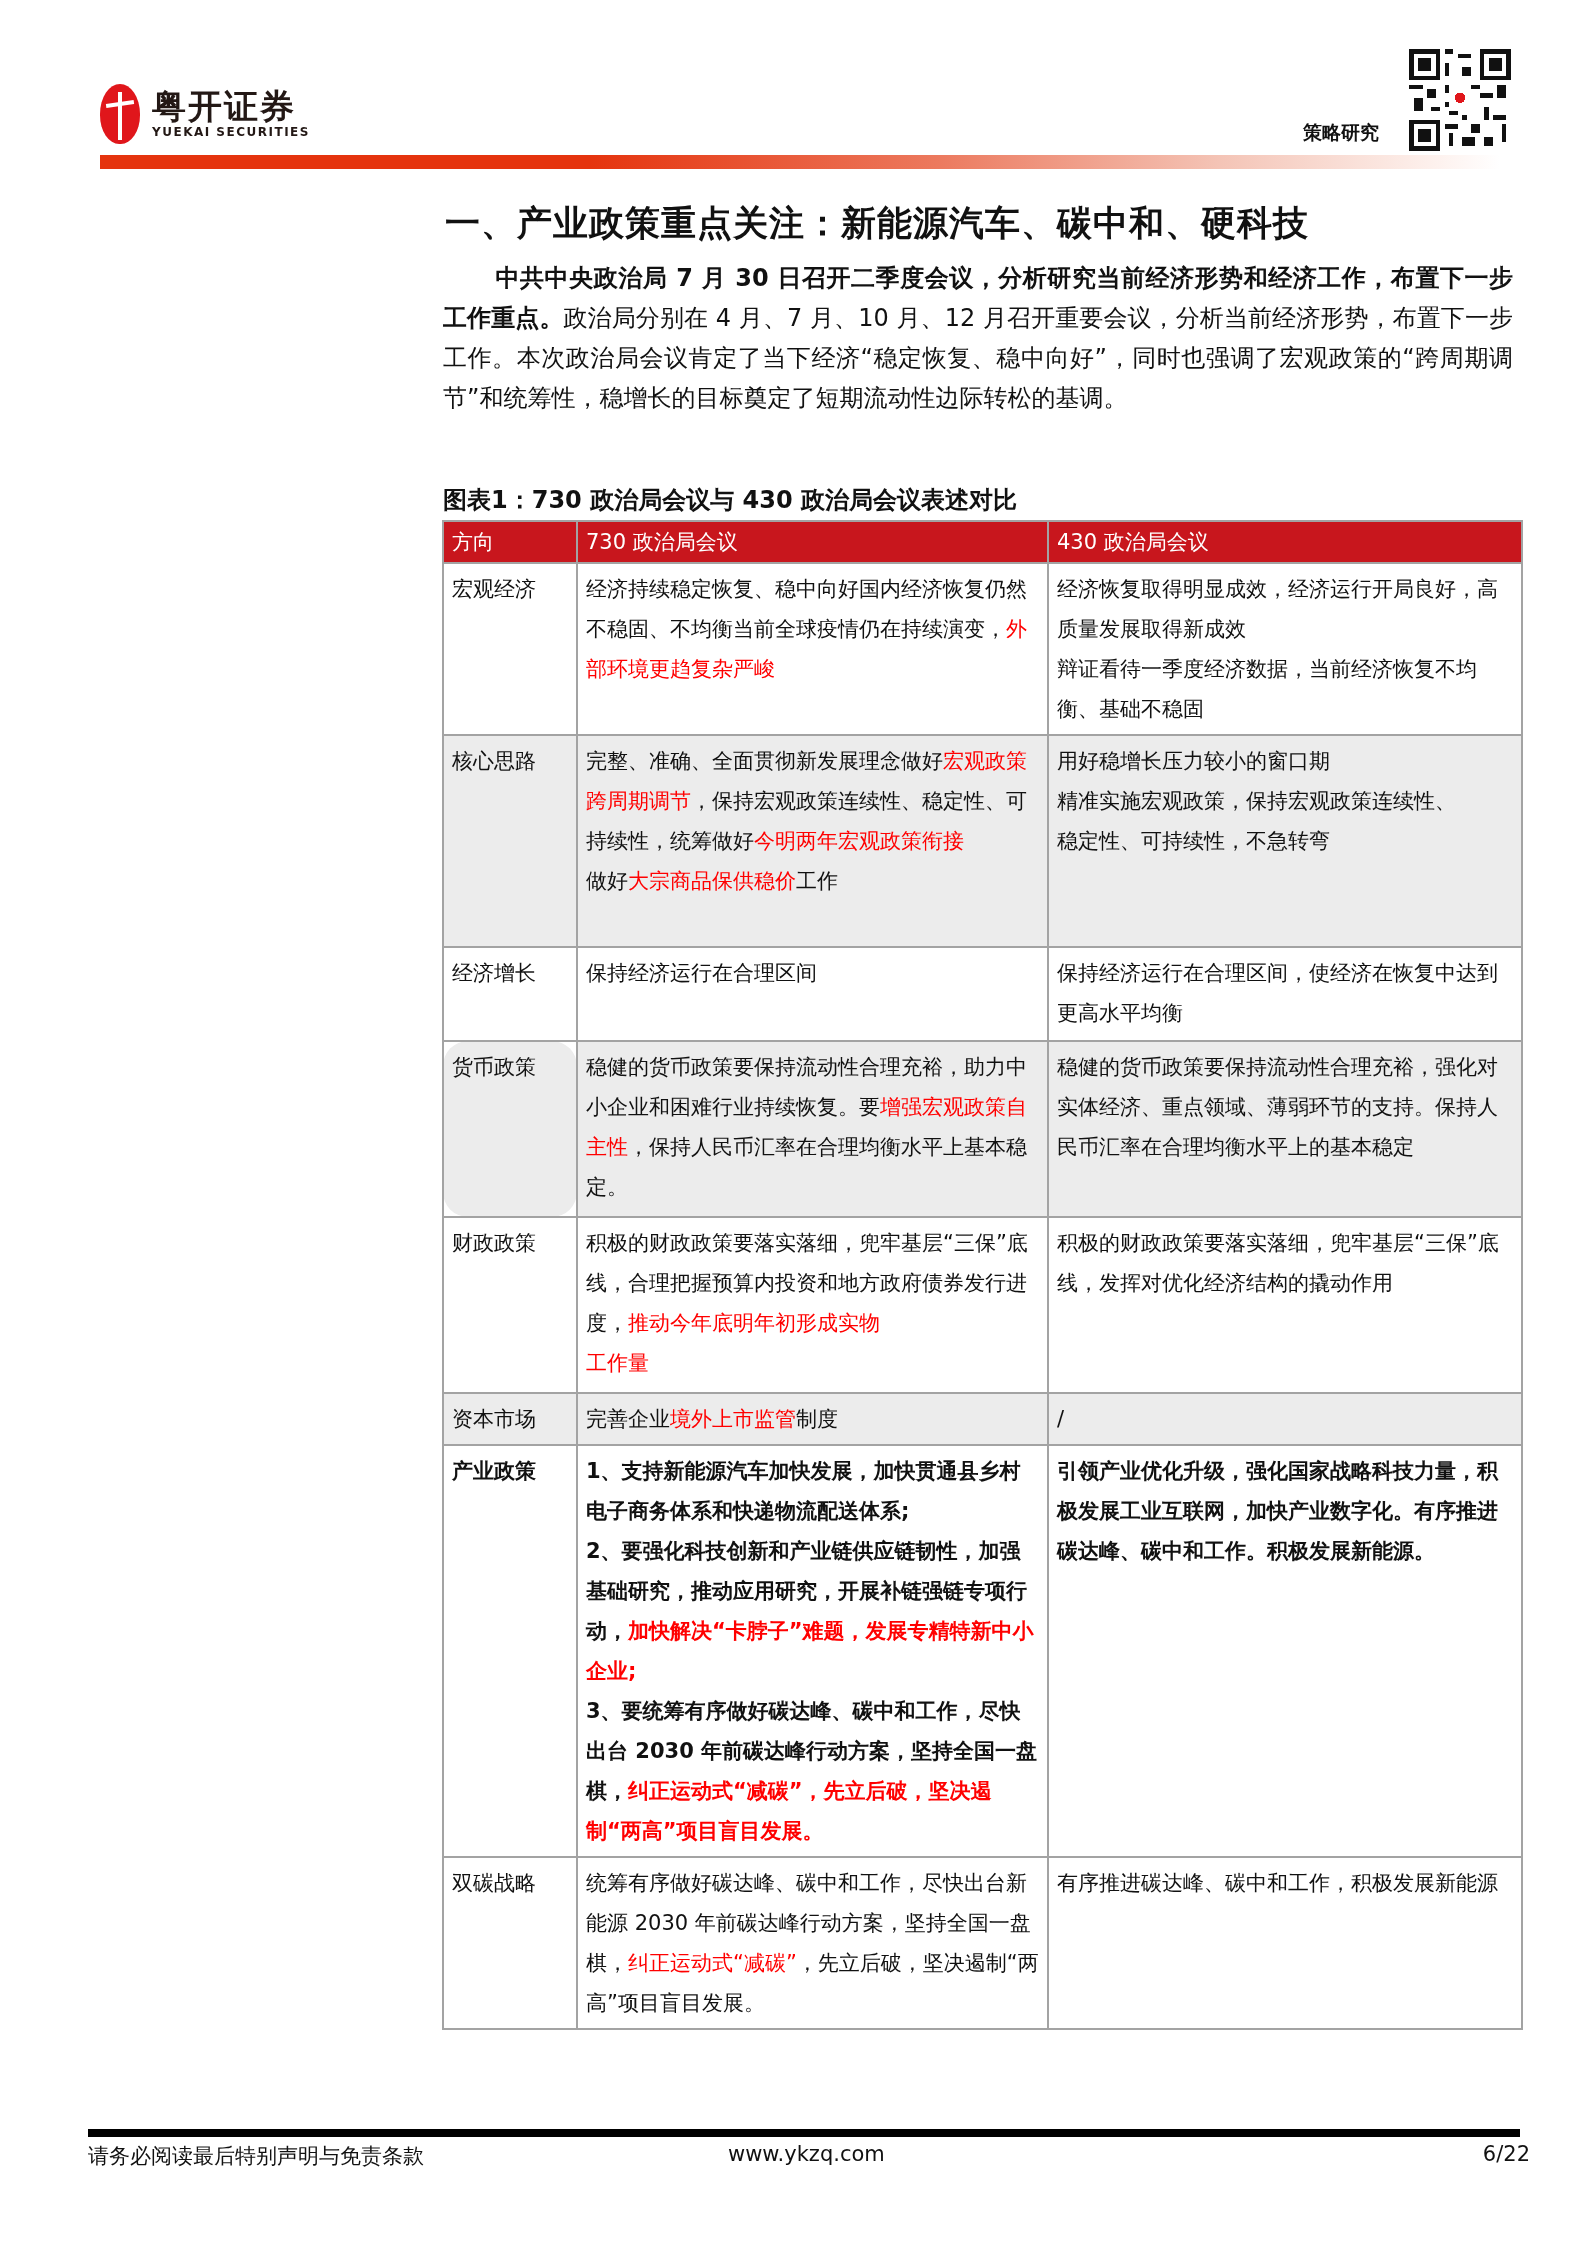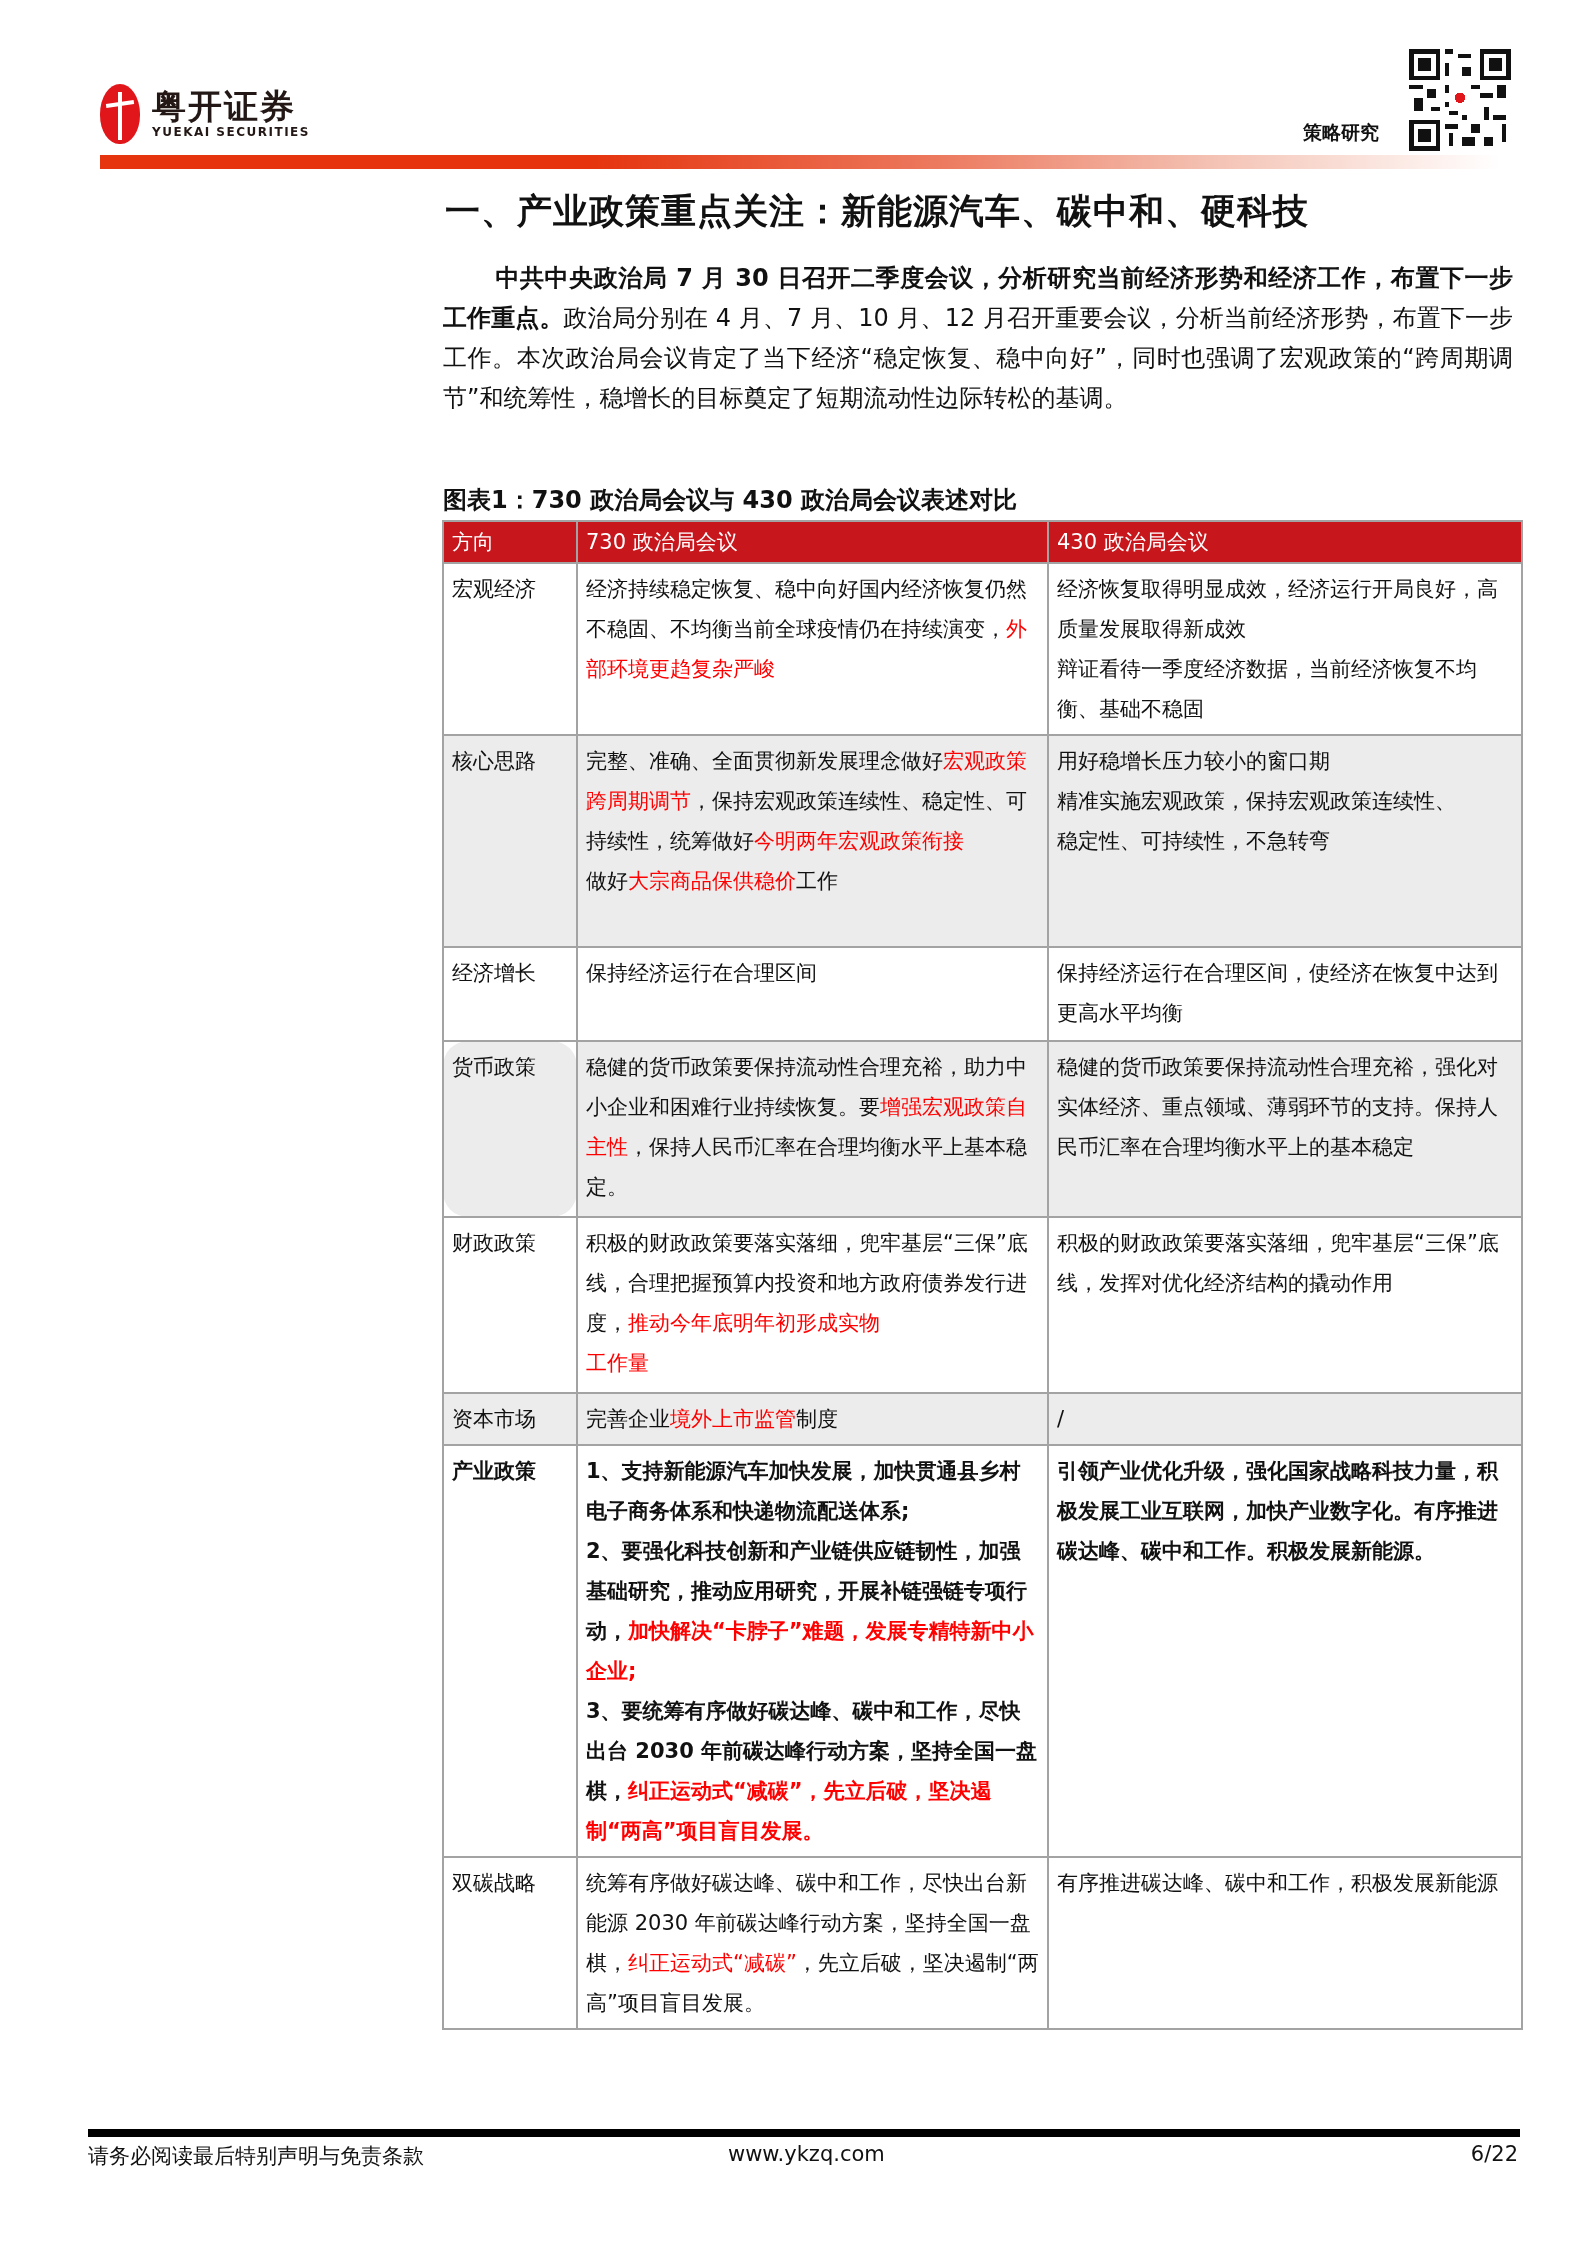--- a/index.html
+++ b/index.html
@@ -15,42 +15,42 @@
   .logo-text { display:flex; flex-direction:column; }
   .logo-cn { font-family:"DejaVu Sans",sans-serif; font-weight:bold; font-size:34px; letter-spacing:2px; color:#231815; line-height:36px; }
   .logo-en { font-family:"DejaVu Sans",sans-serif; font-size:12px; letter-spacing:1.5px; color:#231815; line-height:16px; font-weight:bold;}
   .header-bar { position:absolute; left:100px; top:155px; width:1400px; height:14px;
                 background:linear-gradient(to right,#e5340e 0%, #e5340e 35%, #ec7a5f 60%, #f4c4b6 80%, #fdf0ec 95%, #ffffff 100%); }
   .header-label { position:absolute; left:1303px; top:120px; font-size:19px; font-weight:bold; color:#111; }
   .qr { position:absolute; left:1405px; top:45px; width:110px; height:110px; background:#fff; }
   .qr svg { width:110px; height:110px; }
 
   
-  .section-title { position:absolute; left:445px; top:188px; font-size:35px; font-weight:bold; color:#111; letter-spacing:1px; }
+  .section-title { position:absolute; left:445px; top:200px; font-size:35px; font-weight:bold; color:#111; letter-spacing:1px; }
   .para { position:absolute; left:443px; top:258px; width:1070px; font-size:24px; line-height:40px; color:#111; text-align:justify; }
   .para .b { font-weight:bold; }
   .para .indent { display:inline-block; width:52px; }
 
   .fig-title { position:absolute; left:443px; top:484px; font-size:24px; font-weight:bold; color:#111; }
 
   
   table.cmp { position:absolute; left:442px; top:520px; width:1081px; border-collapse:collapse; font-size:21px; }
   table.cmp td, table.cmp th { border:2px solid #a3a3a3; vertical-align:top; padding:5px 8px 5px 8px; line-height:40px; text-align:left; }
   table.cmp th { background:#c8161d; color:#fff; font-weight:normal; height:32px; line-height:32px; padding:4px 8px; }
   table.cmp tr.grey td { background:#ececec; }
   table.cmp td.c0 { width:116px; }
   table.cmp td.c1 { width:453px; }
   .red { color:#ff0000; }
   .bold { font-weight:bold; }
 
   
   .footer-bar { position:absolute; left:88px; top:2129px; width:1432px; height:8px; background:#000; }
   .footer-left { position:absolute; left:88px; top:2142px; font-size:21px; font-family:"DejaVu Serif",serif; color:#111; }
   .footer-mid { position:absolute; left:728px; top:2142px; font-size:21px; color:#111; }
-  .footer-right { position:absolute; right:68px; top:2142px; font-size:21px; color:#111; }
+  .footer-right { position:absolute; right:56px; top:2142px; font-size:21px; color:#111; }
 </style>
 </head>
 <body>
 
 <div class="logo">
   <div class="logo-mark"></div>
   <div class="logo-text">
     <span class="logo-cn">粤开证券</span>
     <span class="logo-en">YUEKAI SECURITIES</span>
   </div>

